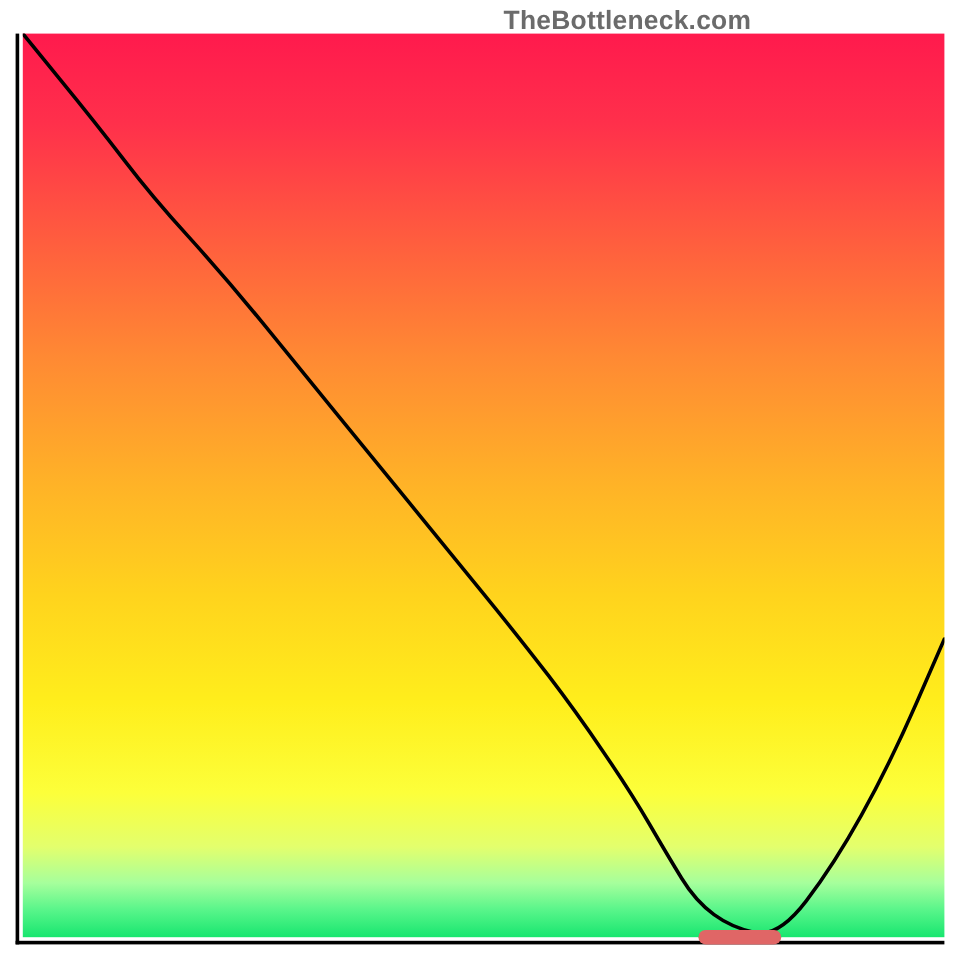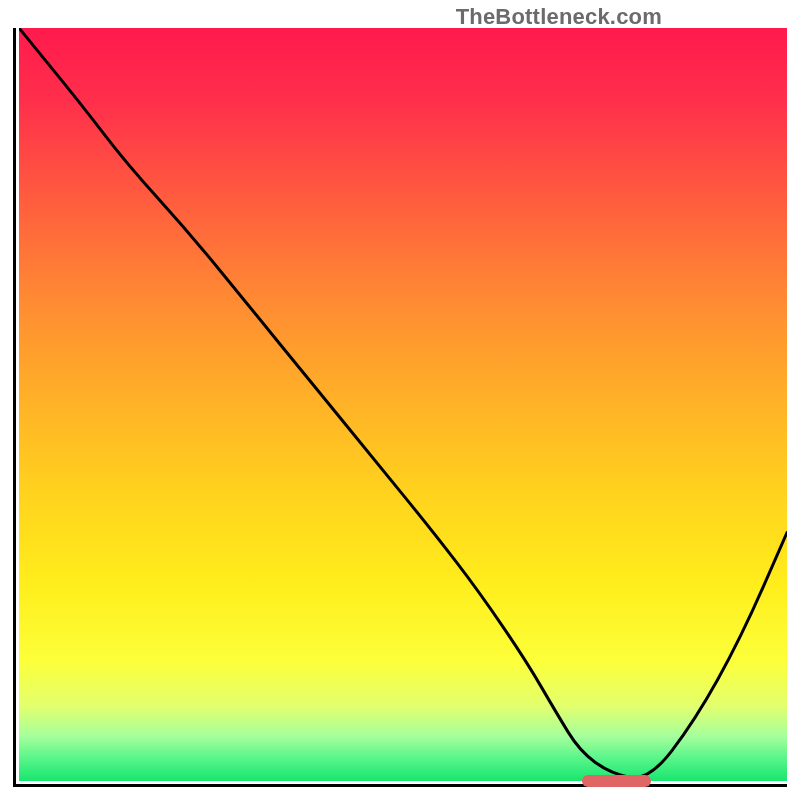--- a/index.html
+++ b/index.html
@@ -8,21 +8,20 @@
     width: 800px;
     height: 800px;
     overflow: hidden;
     background: #ffffff;
     font-family: Arial, Helvetica, sans-serif;
   }
   .frame {
     position: relative;
     width: 636px;
     height: 800px;
-    padding-left: 36px;
   }
   .watermark {
     position: absolute;
     top: 4px;
     right: 10px;
     font-size: 22px;
     font-weight: 600;
     color: #6b6b6b;
     letter-spacing: 0.2px;
   }

